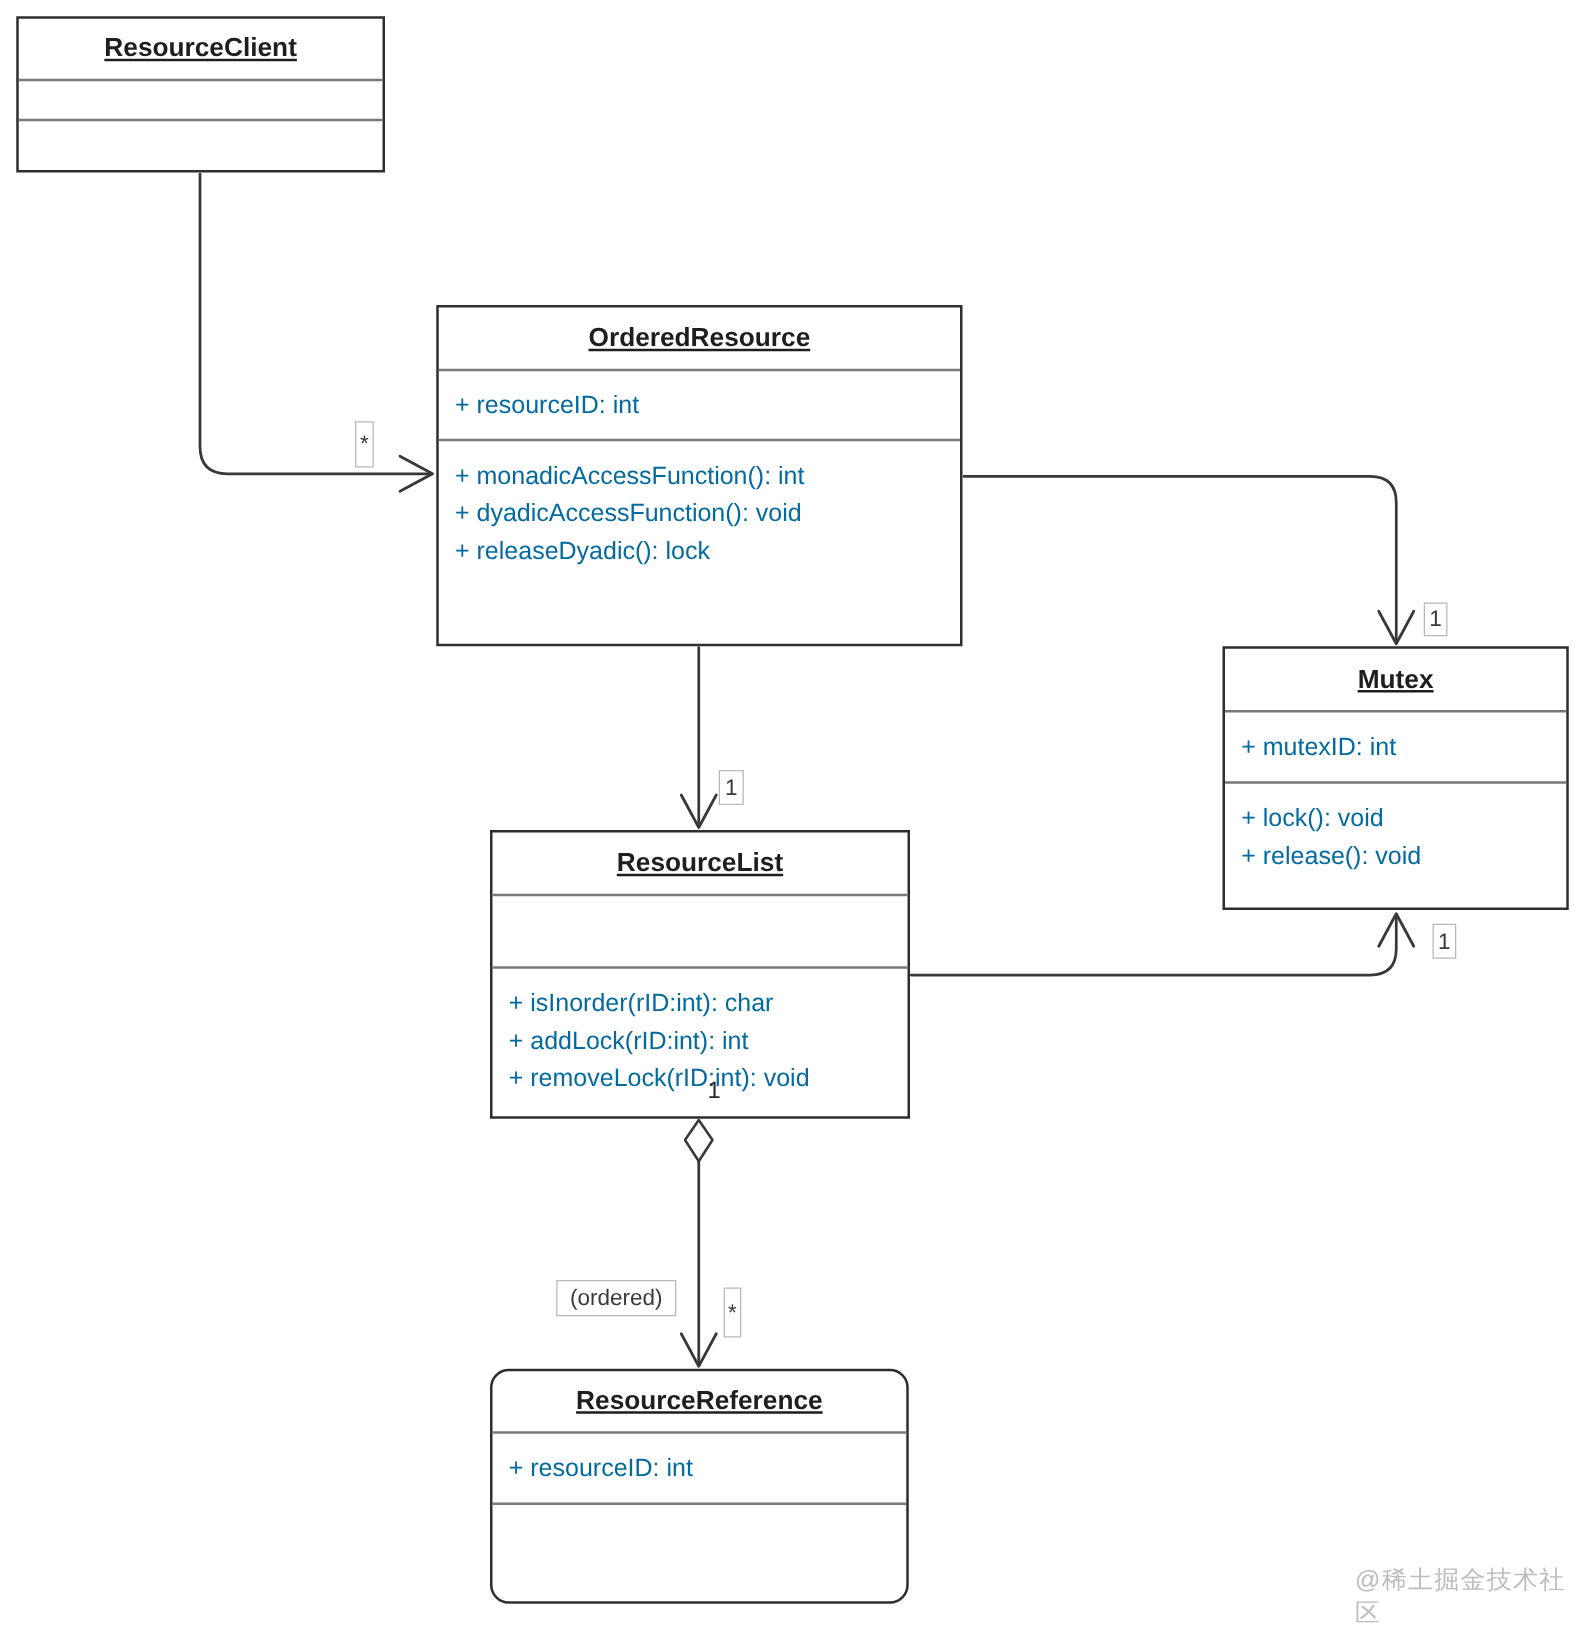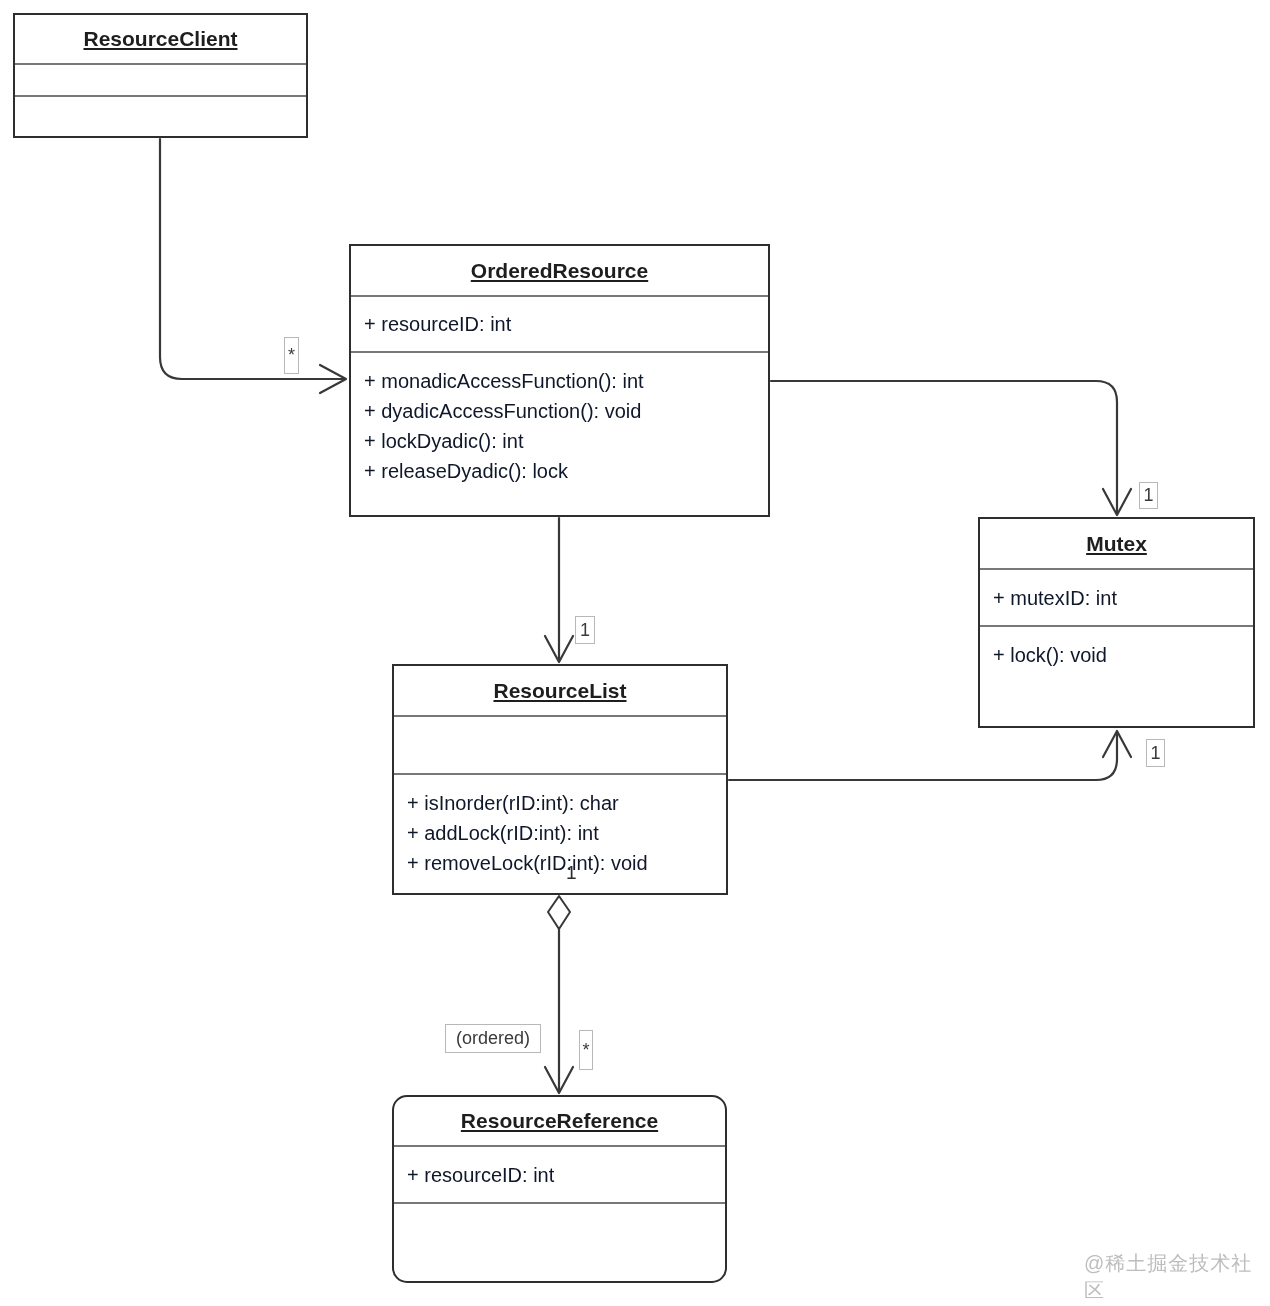--- a/index.html
+++ b/index.html
@@ -62,21 +62,21 @@
     justify-content: center;
     padding-left: 13px;
   }
   .compartment.methods {
     padding: 13px 6px 0 13px;
     flex-grow: 1;
   }
   .uml-member {
     font-size: 20px;
     line-height: 30px;
-    color: #0f172a;
+    color: #0369a1;
     white-space: nowrap;
   }
   .mult-label {
     position: absolute;
     display: flex;
     align-items: center;
     justify-content: center;
     font-size: 18px;
     color: #3a3a3a;
     background: #ffffff;
@@ -126,32 +126,32 @@
   </div>
 
   <div class="uml-class" style="left:349px; top:244px; width:421px; height:273px;">
     <div class="uml-title" style="height:49px;">OrderedResource</div>
     <div class="compartment attrs" style="height:56px;">
       <div class="uml-member">+ resourceID: int</div>
     </div>
     <div class="compartment methods">
       <div class="uml-member">+ monadicAccessFunction(): int</div>
       <div class="uml-member">+ dyadicAccessFunction(): void</div>
-      <div class="uml-member">+ lockDyadic(): int</div>
       <div class="uml-member">+ releaseDyadic(): lock</div>
     </div>
   </div>
 
   <div class="uml-class" style="left:978px; top:517px; width:277px; height:211px;">
     <div class="uml-title" style="height:49px;border-radius:12px;">Mutex</div>
     <div class="compartment attrs" style="height:57px;">
       <div class="uml-member">+ mutexID: int</div>
     </div>
     <div class="compartment methods">
       <div class="uml-member">+ lock(): void</div>
+      <div class="uml-member">+ release(): void</div>
     </div>
   </div>
 
   <div class="uml-class" style="left:392px; top:664px; width:336px; height:231px;">
     <div class="uml-title" style="height:49px;">ResourceList</div>
     <div class="compartment attrs" style="height:58px;"></div>
     <div class="compartment methods">
       <div class="uml-member">+ isInorder(rID:int): char</div>
       <div class="uml-member">+ addLock(rID:int): int</div>
       <div class="uml-member">+ removeLock(rID:int): void</div>

